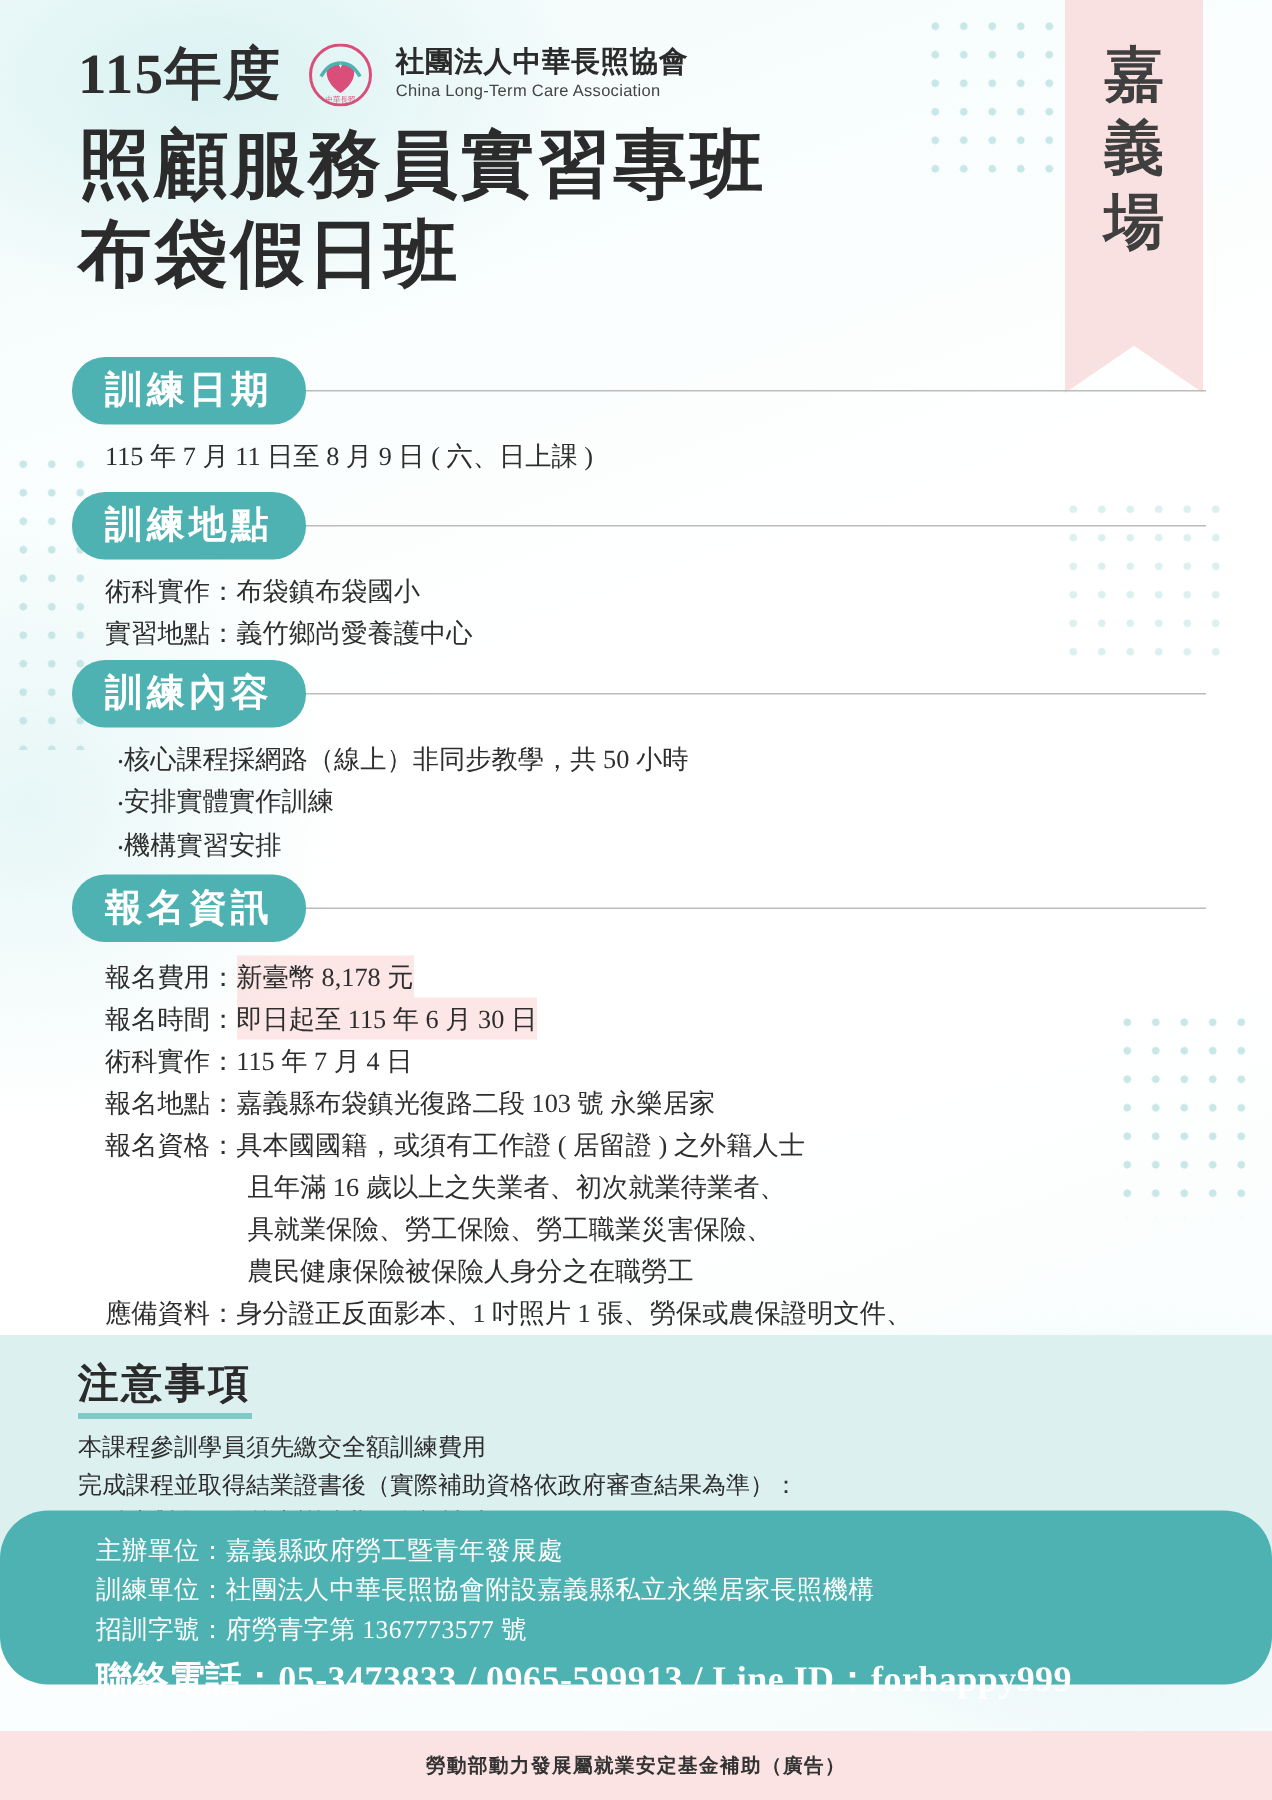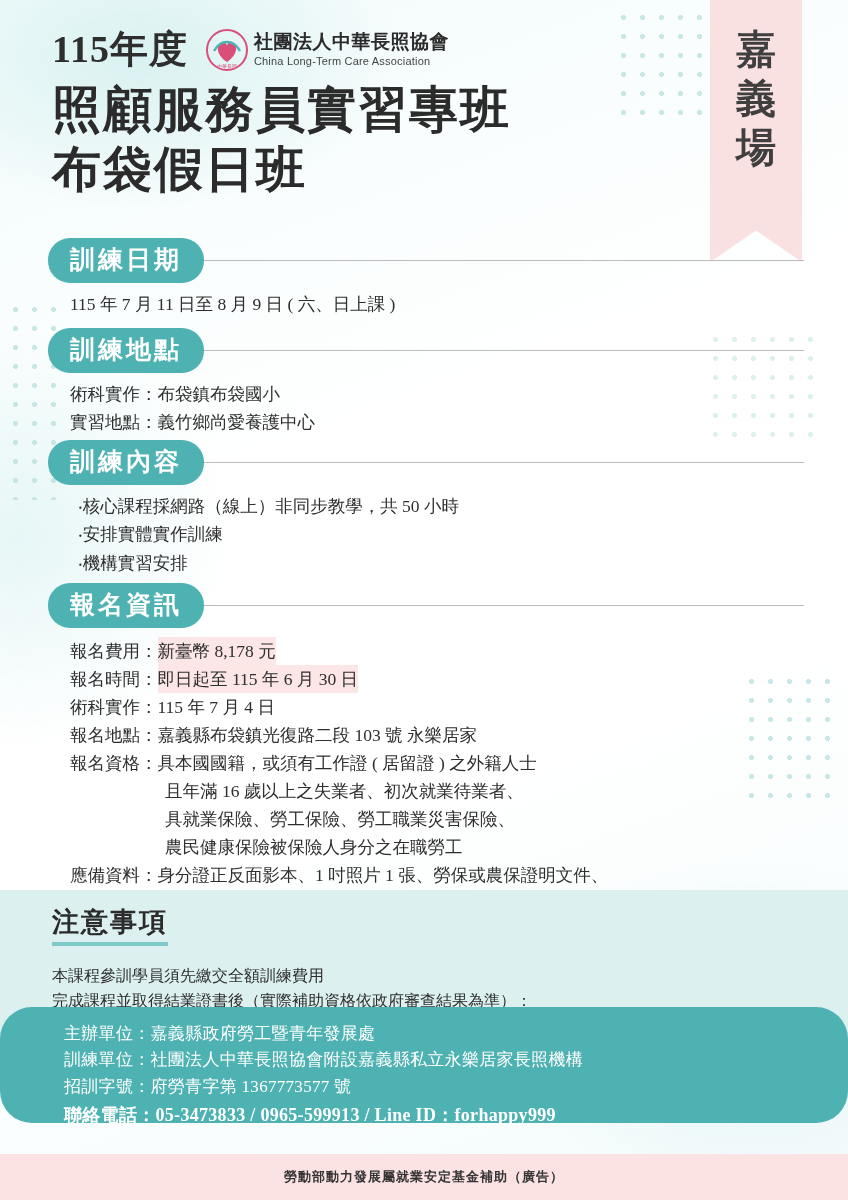--- a/index.html
+++ b/index.html
@@ -66,21 +66,21 @@
     line-height: 1.22;
   }
 
   
   .header { position: absolute; left: 52px; top: 24px; width: 600px; }
   .year-row { display: flex; align-items: center; gap: 12px; }
   .year {
     font-family: "Liberation Serif", serif;
     font-weight: bold; font-size: 38px; color: #2e2e2e; letter-spacing: 1px;
   }
-  .logo-wrap { display: flex; align-items: center; gap: 6px; margin-left: 6px;}
+  .logo-wrap { display: flex; align-items: center; gap: 16px; margin-left: 6px;}
   .logo-mark {
     width: 42px; height: 42px; position: relative;
   }
   .assoc { line-height: 1.1; }
   .assoc .cn {
     font-family: "Liberation Serif", serif;
     font-size: 19px; font-weight: bold; color: #2b2b2b; letter-spacing: .5px;
   }
   .assoc .en {
     font-size: 11px; color: #444; letter-spacing: .2px; margin-top: 2px;
@@ -137,34 +137,34 @@
   .notice-inner { padding: 14px 0 0 52px; }
   .notice-title {
     font-family: "Liberation Serif", serif;
     font-weight: bold; font-size: 27px; color: #2b2b2b; letter-spacing: 2px;
     display: inline-block;
     border-bottom: 4px solid #7fc9c9;
     padding-bottom: 2px;
   }
   .notice-body {
     font-family: "Liberation Serif", serif;
-    font-size: 16px; color: #2e2e2e; line-height: 1.55; margin-top: 18px;
+    font-size: 16px; color: #2e2e2e; line-height: 1.55; margin-top: 8px;
   }
 
   
   .footer {
     position: absolute; left: 0; top: 1007px; width: 848px; height: 116px;
     background: #4fb2b2; color: #ffffff; border-radius: 32px;
   }
   .footer-inner { padding: 14px 0 0 64px; }
   .footer-line {
     font-family: "Liberation Serif", serif;
     font-size: 17px; line-height: 1.55; letter-spacing: .3px;
   }
-  .footer-line.bold { font-weight: bold; font-size: 18px; margin-top: 2px;}
+  .footer-line.bold { font-weight: bold; font-size: 24px; margin-top: 2px;}
   .footer-bar {
     position: absolute; left: 0; top: 1154px; width: 848px; height: 46px;
     background: #fbe3e3;
     display: flex; align-items: center; justify-content: center;
   }
   .footer-bar span {
     font-family: "Liberation Serif", serif;
     font-weight: bold; font-size: 13px; color: #333; letter-spacing: 1px;
   }
 </style>

